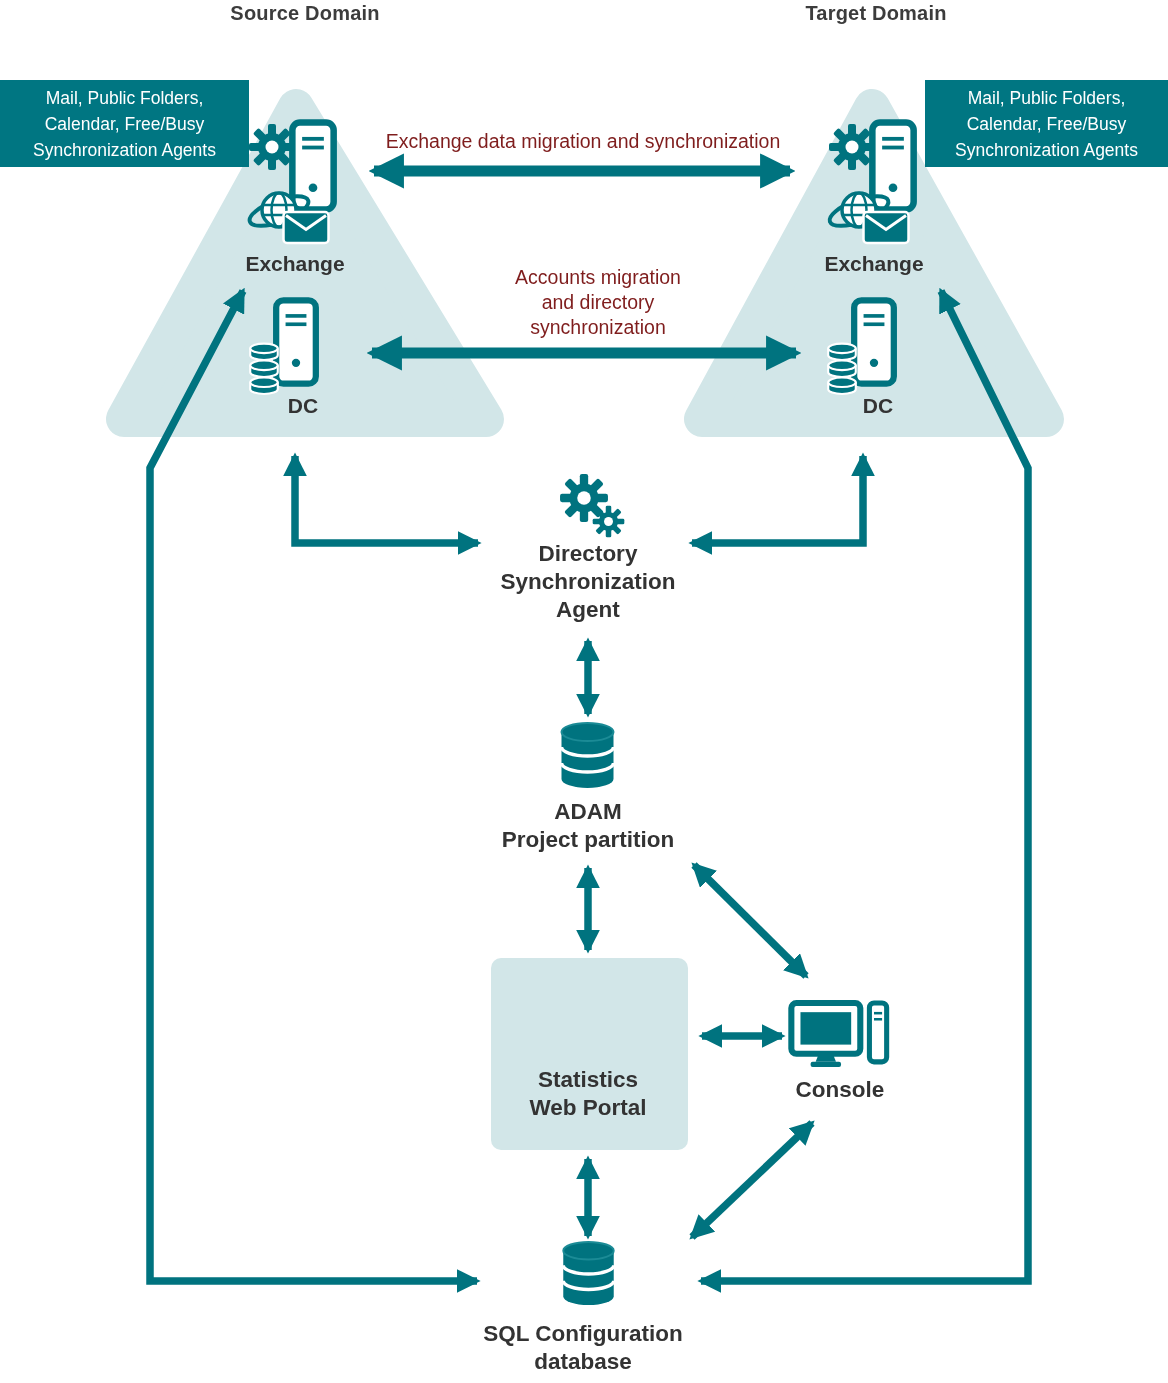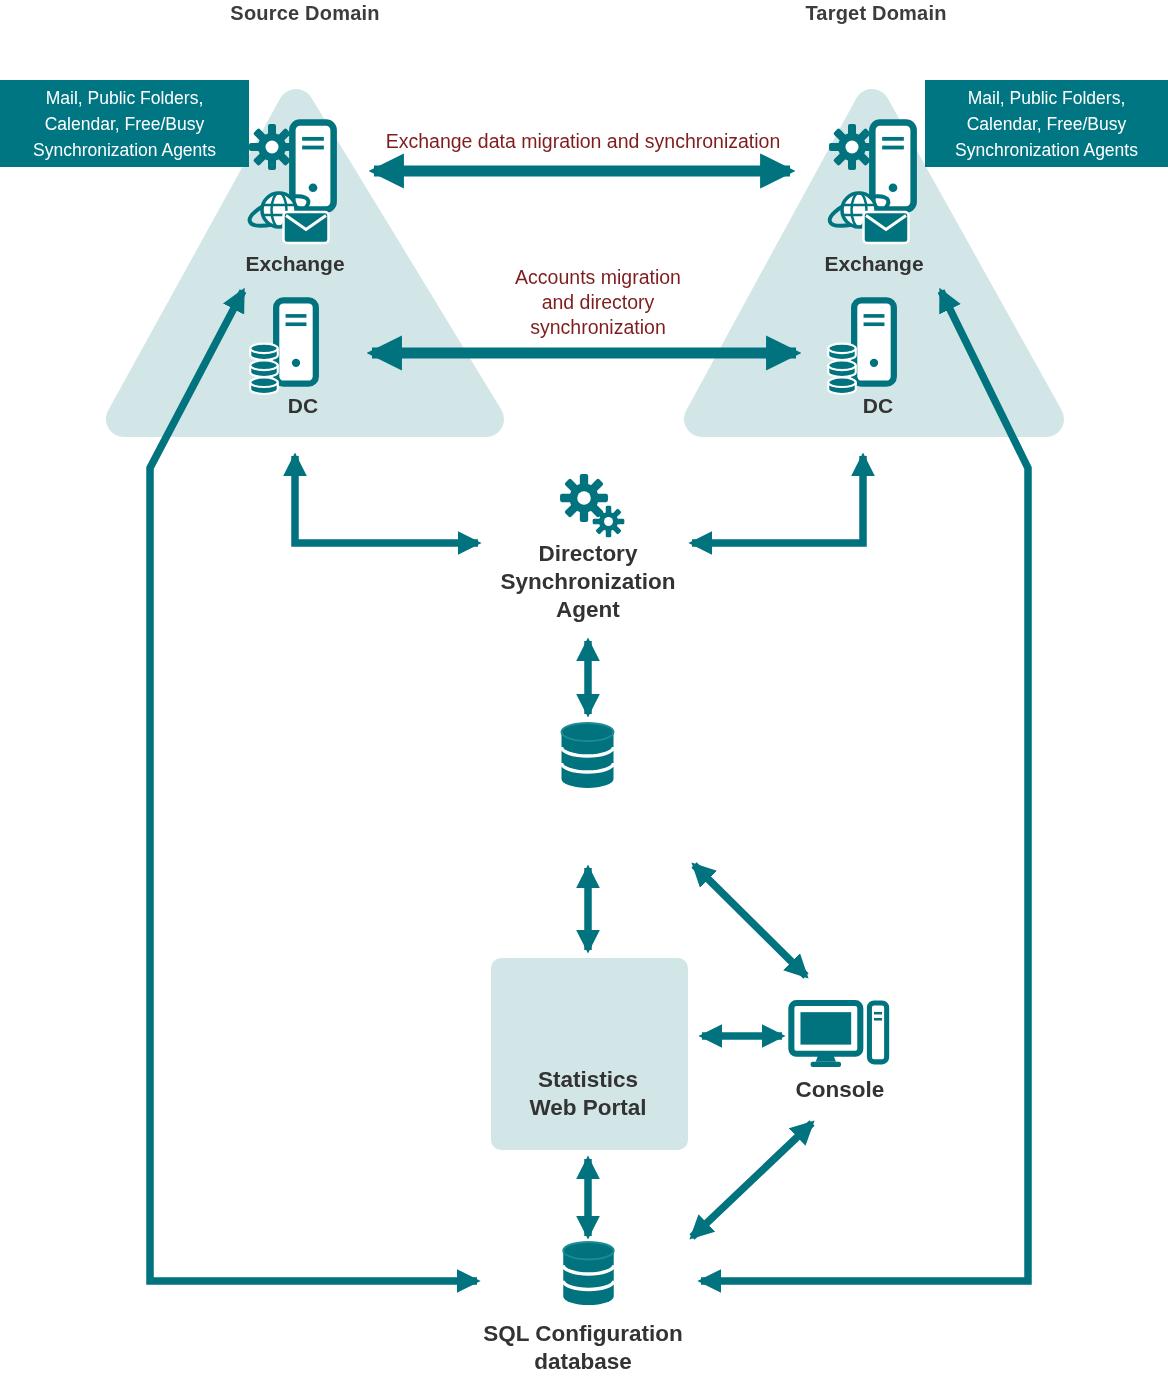--- a/index.html
+++ b/index.html
@@ -183,20 +183,24 @@
   <div class="label small-node-label" style="left:874px; top:252px;">Exchange</div>
   <div class="label small-node-label" style="left:303px; top:394px;">DC</div>
   <div class="label small-node-label" style="left:878px; top:394px;">DC</div>
 
   <div class="label node-label" style="left:588px; top:540px;">
     <div>Directory</div>
     <div>Synchronization</div>
     <div>Agent</div>
   </div>
 
+  <div class="label node-label" style="left:588px; top:798px;">
+    <div>ADAM</div>
+    <div>Project partition</div>
+  </div>
 
   <div class="label node-label" style="left:588px; top:1066px;">
     <div>Statistics</div>
     <div>Web Portal</div>
   </div>
 
   <div class="label node-label" style="left:840px; top:1076px;">Console</div>
 
   <div class="label node-label" style="left:583px; top:1320px;">
     <div>SQL Configuration</div>

